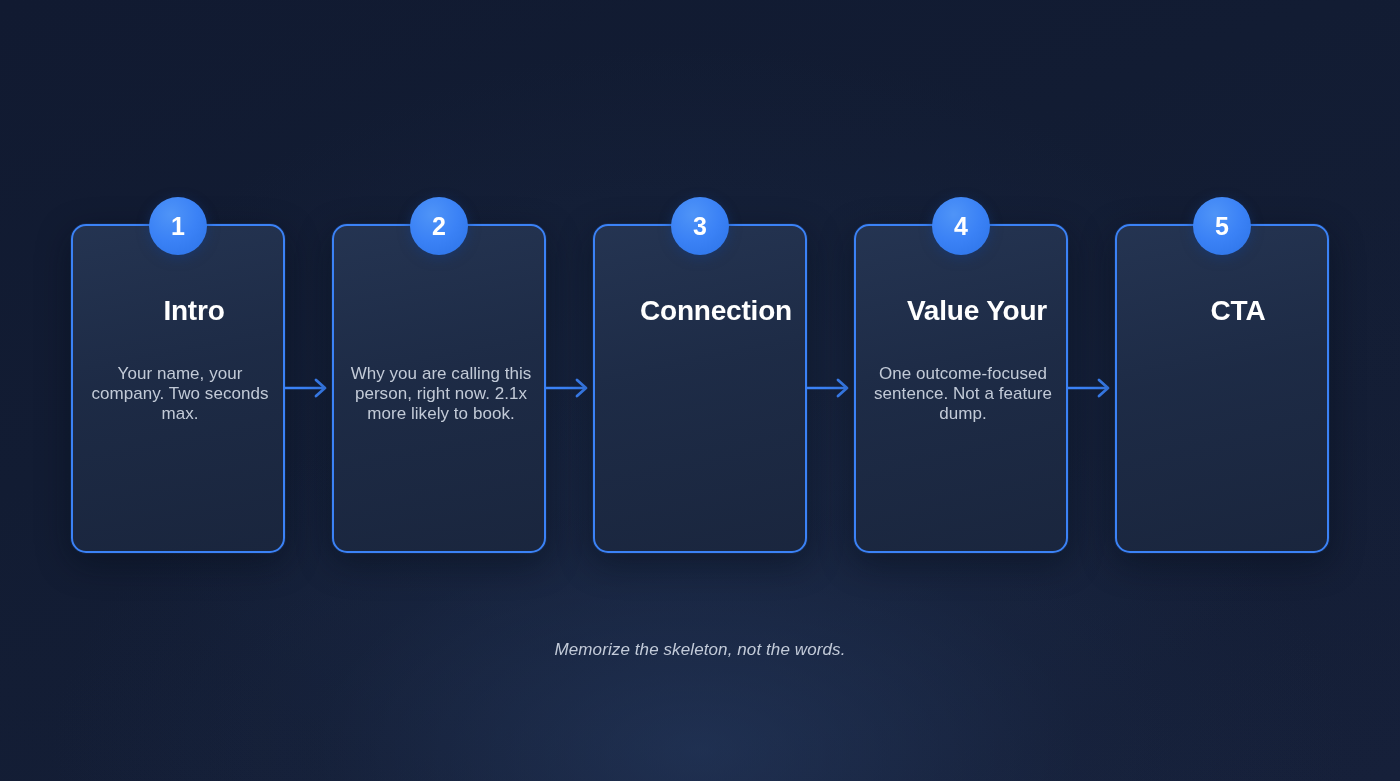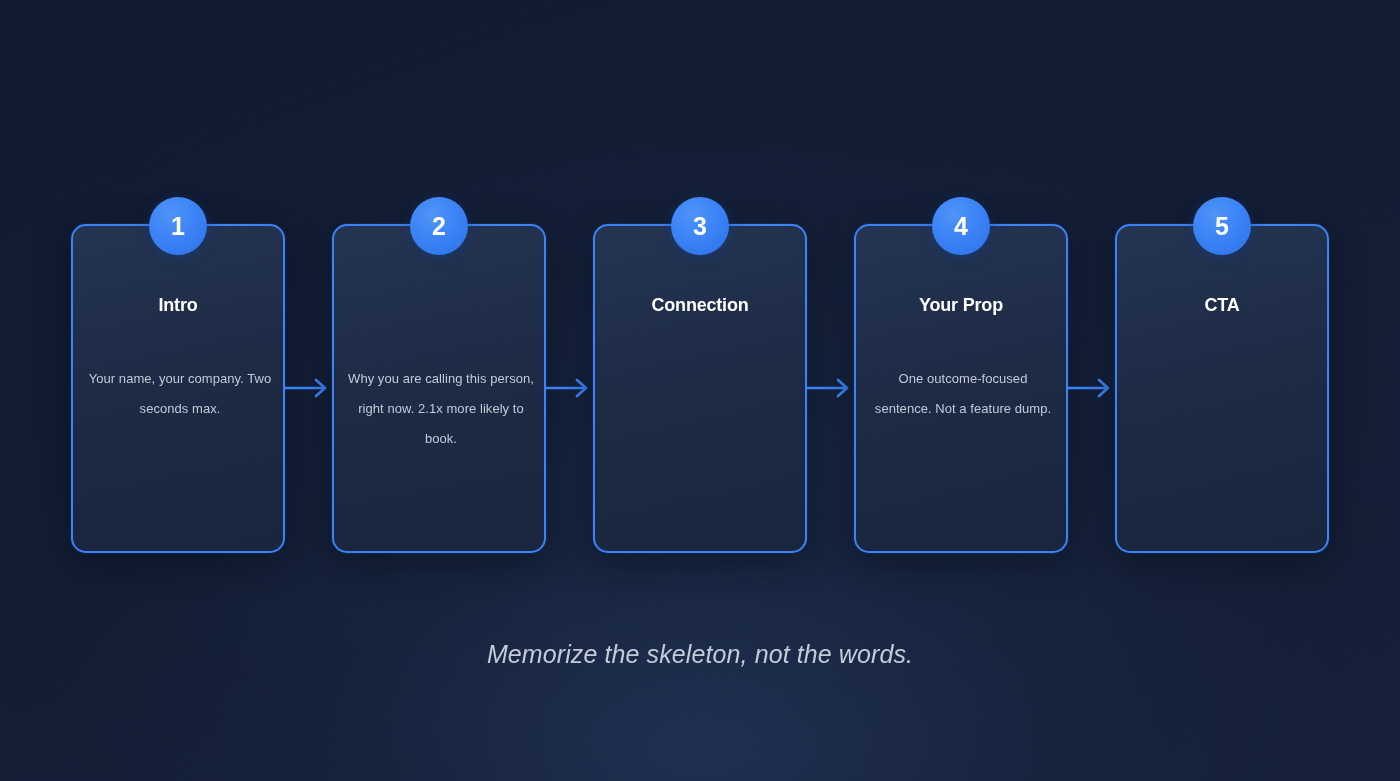--- a/index.html
+++ b/index.html
@@ -68,40 +68,40 @@
     color: #ffffff;
     font-size: 25px;
     font-weight: bold;
     line-height: 1;
     letter-spacing: 0.2px;
   }
 
   .card-title {
     position: absolute;
     top: 70px;
-    left: 0;
+    left: 16px;
     width: 100%;
     text-align: center;
     color: #ffffff;
-    font-size: 18px;
+    font-size: 28px;
     font-weight: bold;
     line-height: 1.1;
     letter-spacing: -0.2px;
   }
 
   .card-body {
     position: absolute;
     top: 138px;
     left: 14px;
     width: 186px;
     text-align: center;
     color: #c2cad7;
-    font-size: 13px;
+    font-size: 17px;
     font-weight: normal;
-    line-height: 30px;
+    line-height: 20px;
     letter-spacing: 0.05px;
   }
 
   
   .connector {
     flex: 0 0 47px;
     width: 47px;
     height: 329px;
     position: relative;
   }
@@ -112,21 +112,21 @@
   }
 
   
   .caption {
     position: absolute;
     left: 0;
     top: 640px;
     width: 1400px;
     text-align: center;
     color: #c3cbd9;
-    font-size: 25px;
+    font-size: 17px;
     font-style: italic;
     font-weight: normal;
     letter-spacing: 0.1px;
   }
 </style>
 </head>
 <body>
 
 <div class="stage">
 
@@ -164,21 +164,21 @@
 
     <div class="connector">
       <svg width="47" height="26" viewBox="0 0 47 26">
         <line x1="0" y1="13" x2="39" y2="13" stroke="#3b82f6" stroke-width="2.6"></line>
         <polyline points="31,5 40,13 31,21" fill="none" stroke="#3b82f6" stroke-width="2.8" stroke-linecap="round" stroke-linejoin="round"></polyline>
       </svg>
     </div>
 
     <div class="card">
       <div class="badge">4</div>
-      <div class="card-title">Your Prop</div>
+      <div class="card-title">Value Your</div>
       <div class="card-body">One outcome-focused sentence. Not a feature dump.</div>
     </div>
 
     <div class="connector">
       <svg width="47" height="26" viewBox="0 0 47 26">
         <line x1="0" y1="13" x2="39" y2="13" stroke="#3b82f6" stroke-width="2.6"></line>
         <polyline points="31,5 40,13 31,21" fill="none" stroke="#3b82f6" stroke-width="2.8" stroke-linecap="round" stroke-linejoin="round"></polyline>
       </svg>
     </div>
 

